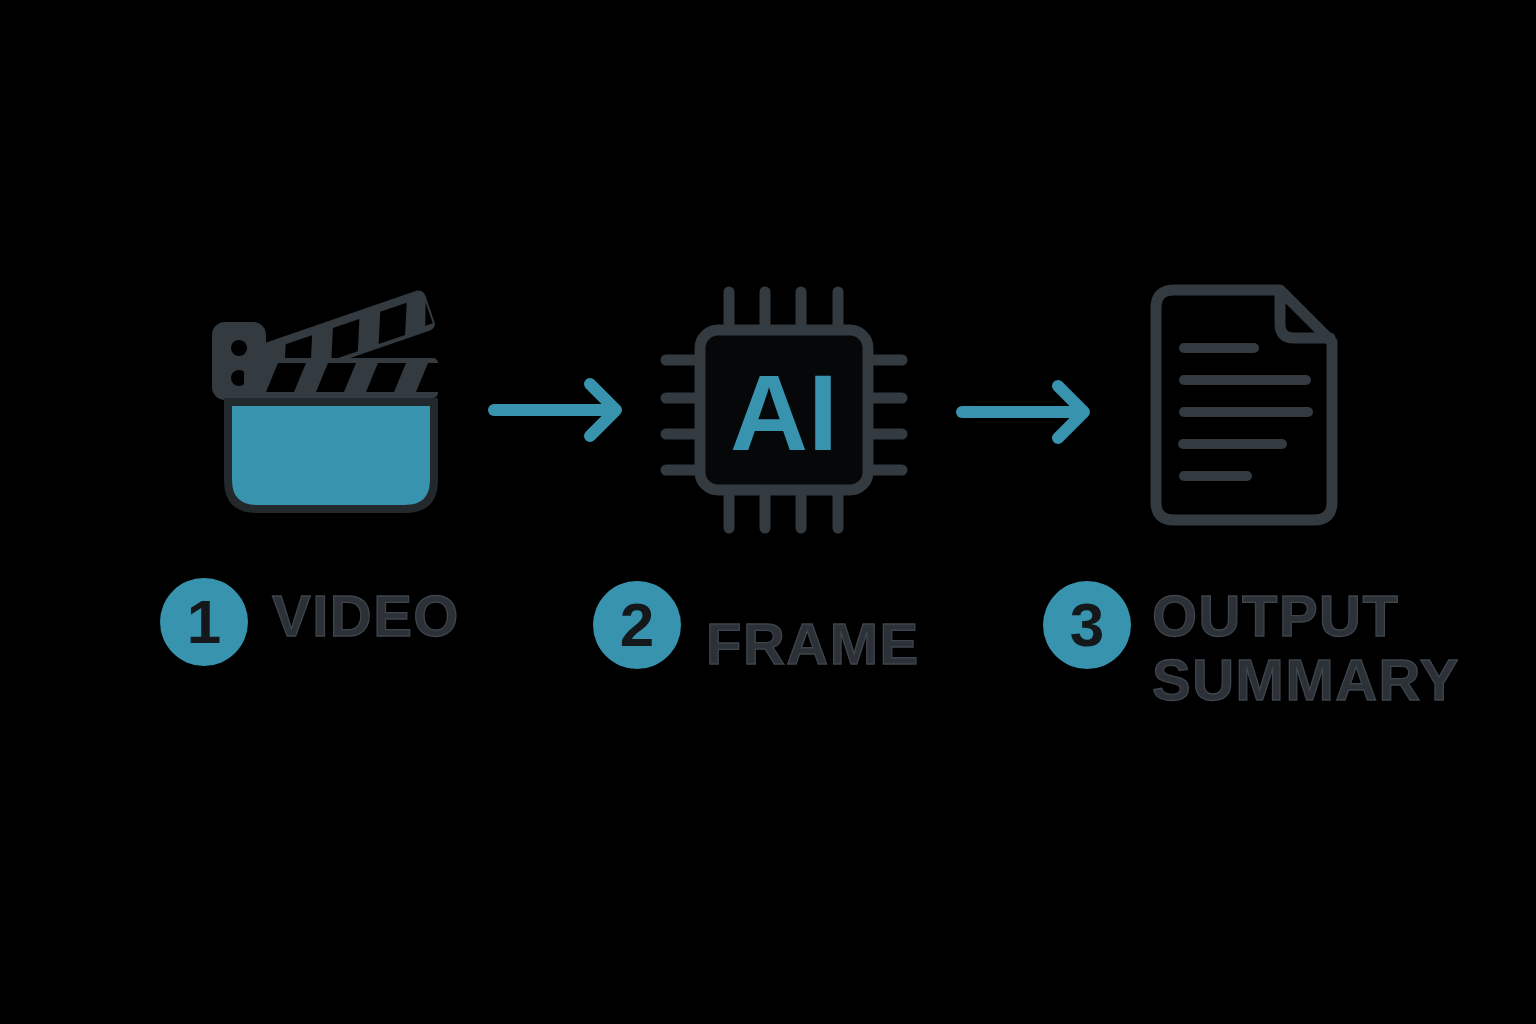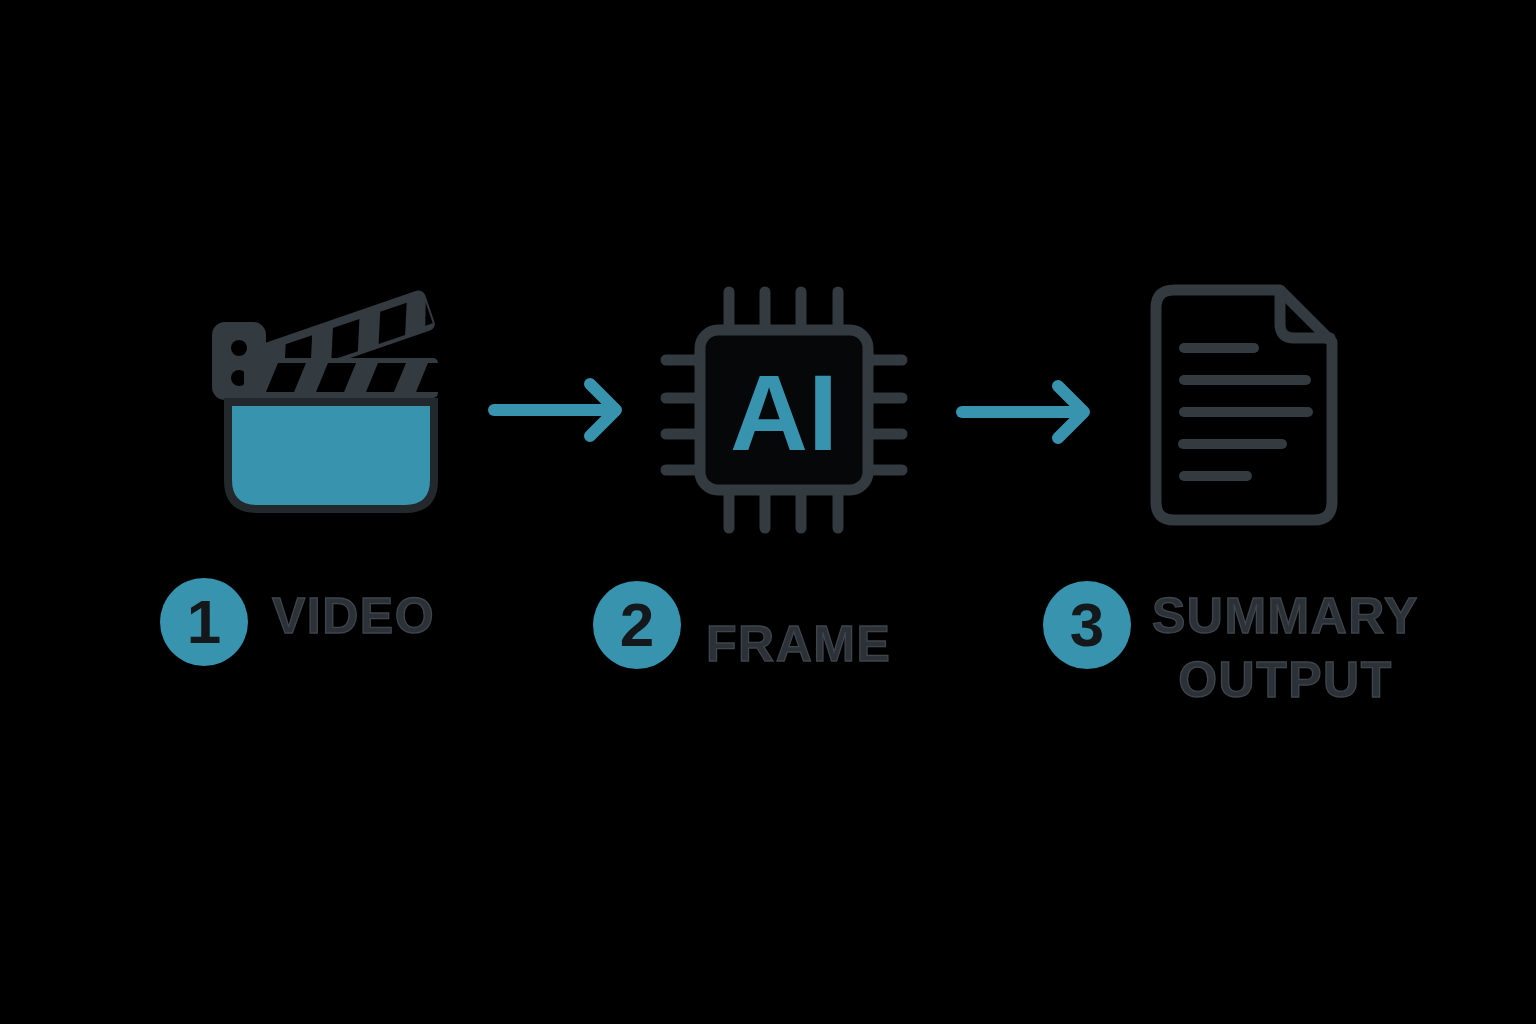--- a/index.html
+++ b/index.html
@@ -9,34 +9,33 @@
     --icon-stroke-dark:#23282d;
     --label-text:#2b3137;
     --label-edge:#3e454c;
     --badge-number:#14181b;
   }
   html,body{margin:0;padding:0;background:var(--background);}
   .canvas{
     position:relative;width:1536px;height:1024px;overflow:hidden;
     background:var(--background);
     font-family:"Liberation Sans", sans-serif;
-    text-align:center;
   }
   .abs{position:absolute;}
   .badge{
     position:absolute;width:88px;height:88px;border-radius:50%;
     background:var(--accent);color:var(--badge-number);
     display:flex;align-items:center;justify-content:center;
     font-size:62px;font-weight:bold;line-height:1;
   }
   .step-label{
     position:absolute;
     color:var(--label-text);
     -webkit-text-stroke:1.3px var(--label-edge);
-    font-size:50px;font-weight:bold;letter-spacing:1.5px;
+    font-size:58px;font-weight:bold;letter-spacing:1.5px;
     line-height:64px;text-transform:uppercase;
     text-shadow:0 2px 3px rgba(0,0,0,0.9);
   }
   svg{display:block;}
   .stroke-set{stroke:var(--icon-stroke);fill:none;stroke-width:11;stroke-linecap:round;stroke-linejoin:round;}
 </style>
 </head>
 <body>
 
 <div class="canvas">
@@ -132,17 +131,17 @@
     <div>VIDEO</div>
   </div>
 
   <div class="badge" style="left:593px;top:581px">2</div>
   <div class="step-label" style="left:706px;top:612px">
     <div>FRAME</div>
   </div>
 
   <div class="badge" style="left:1043px;top:581px">3</div>
   <div class="step-label" style="left:1152px;top:584px">
+    <div>OUTPUT</div>
     <div>SUMMARY</div>
-    <div>OUTPUT</div>
   </div>
 
 </div>
 
 </body></html>

